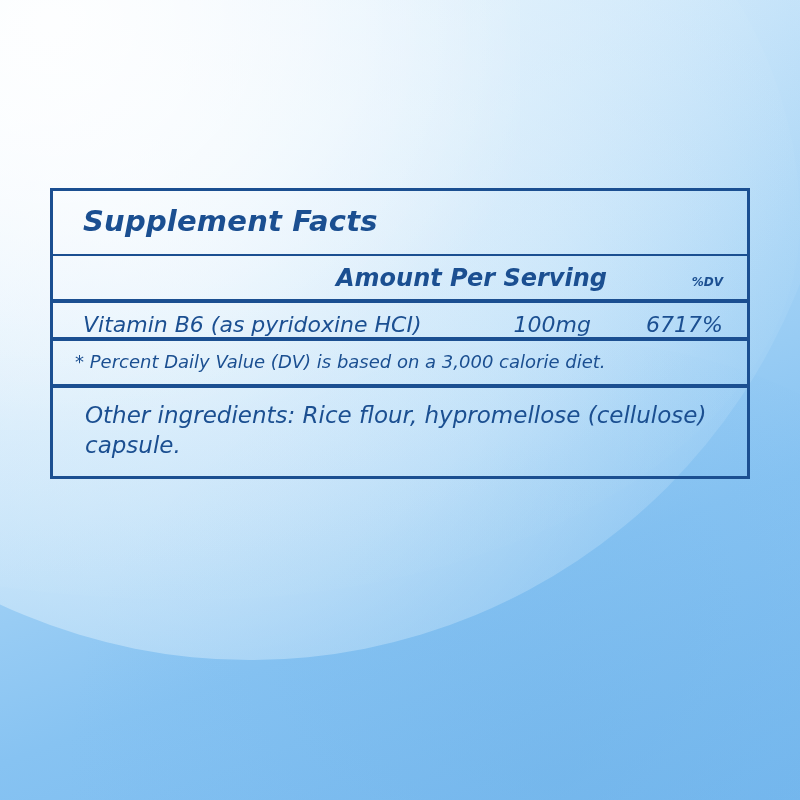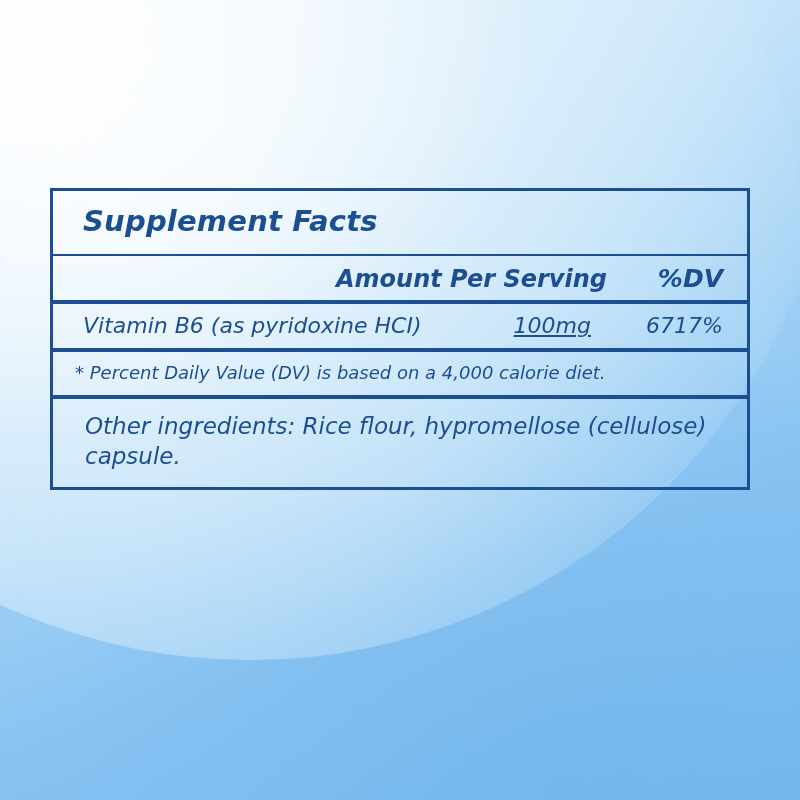--- a/index.html
+++ b/index.html
@@ -125,47 +125,45 @@
     font-family: "DejaVu Sans", sans-serif;
     font-style: italic;
     font-weight: bold;
     font-size: 24px;
     margin-right: 38px;
   }
   .dv-label {
     font-family: "DejaVu Sans", sans-serif;
     font-style: italic;
     font-weight: bold;
-    font-size: 25px;
+    font-size: 12px;
     width: 78px;
     text-align: right;
     padding-right: 2px;
   }
 
   
   .sec-nutrient {
     display: flex;
     align-items: center;
     padding-top: 9px;
-    padding-bottom: 10px;
   }
   .nutrient-name {
     font-family: "DejaVu Sans", sans-serif;
     font-style: italic;
     font-size: 22px;
     flex: 1 1 auto;
     margin-left: 8px;
   }
   .nutrient-amount {
     font-family: "DejaVu Sans", sans-serif;
     font-style: italic;
     font-size: 22px;
     margin-right: 34px;
     white-space: nowrap;
-    text-decoration: underline;
   }
   .nutrient-dv {
     font-family: "DejaVu Sans", sans-serif;
     font-style: italic;
     font-size: 22px;
     width: 98px;
     text-align: right;
     padding-right: 2px;
     white-space: nowrap;
   }
@@ -224,21 +222,21 @@
 
     <div class="section sec-nutrient">
       <div class="nutrient-name">Vitamin B6 (as pyridoxine HCI)</div>
       <div class="nutrient-amount">100mg</div>
       <div class="nutrient-dv">6717%</div>
     </div>
 
     <div class="rule-thick"></div>
 
     <div class="section sec-footnote">
-      <div class="footnote-text">* Percent Daily Value (DV) is based on a 4,000 calorie diet.</div>
+      <div class="footnote-text">* Percent Daily Value (DV) is based on a 3,000 calorie diet.</div>
     </div>
 
     <div class="rule-thick"></div>
 
     <div class="section sec-other">
       <div class="other-text">Other ingredients: Rice flour, hypromellose (cellulose) capsule.</div>
     </div>
 
   </div>
 </div>

